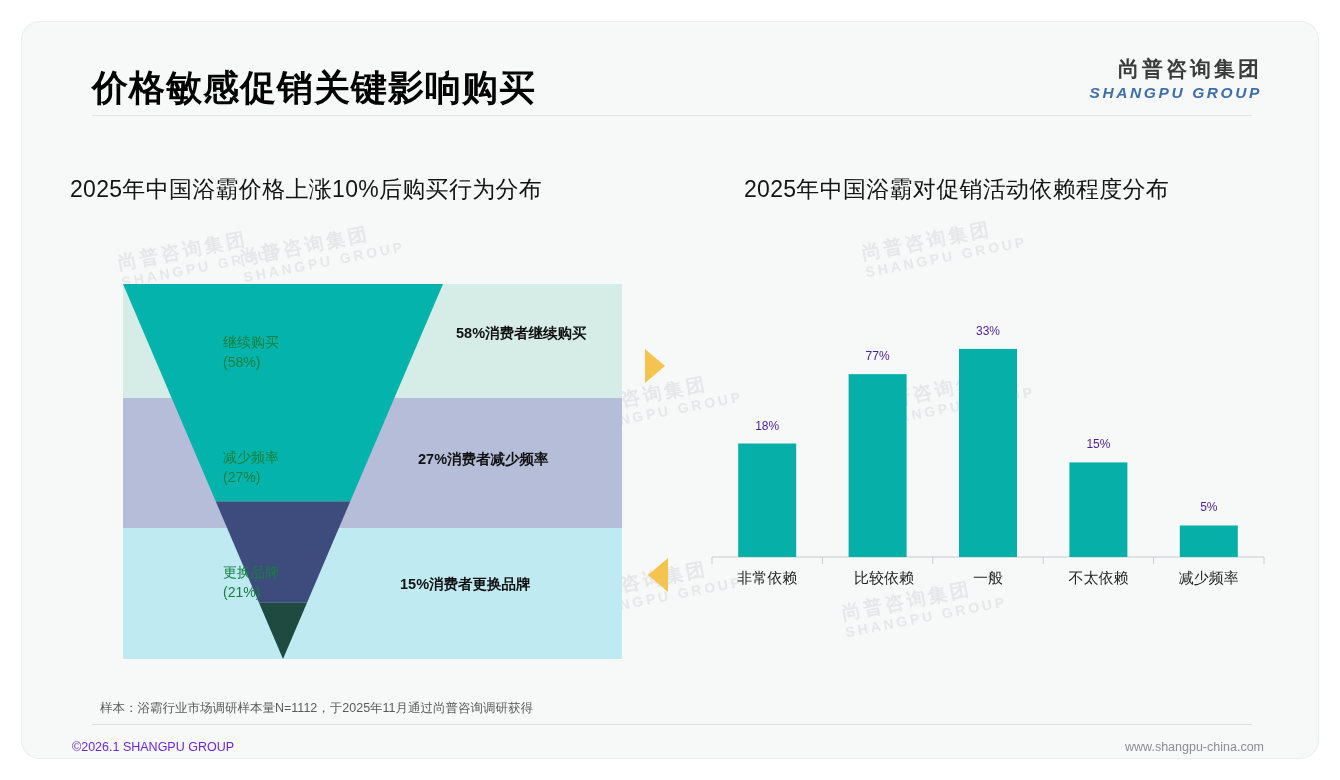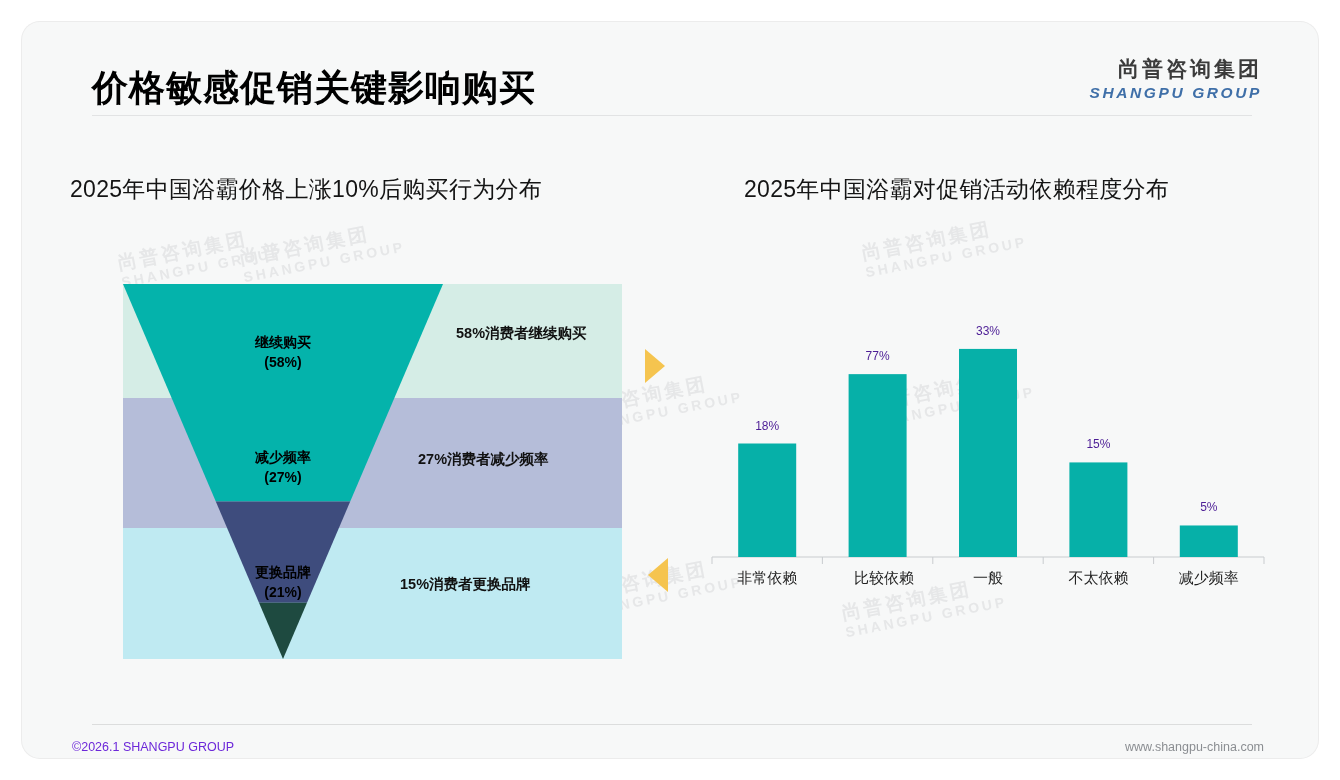--- a/index.html
+++ b/index.html
@@ -94,23 +94,22 @@
 
   
   #funnel-wrap {
     position: absolute;
     left: 78px; top: 240px;
     width: 560px; height: 405px;
   }
   #funnel-svg { position: absolute; left: 0; top: 0; }
   .fn-label {
     position: absolute;
-    color: #000000;
-    font-weight: bold;
-    text-align: center;
+    color: #15803d;
+    font-weight: normal;
     font-size: 14px;
     line-height: 1.45;
     white-space: nowrap;
   }
   .band-label {
     position: absolute;
     color: #111111;
     font-weight: bold;
     font-size: 14.5px;
     white-space: nowrap;
@@ -292,18 +291,19 @@
         <div class="cat-lbl" style="left: 162px; top: 297px; padding-left: 48px;">比较依赖</div>
         <div class="bar-val" style="left: 290px; top: 51.9167px;">33%</div>
         <div class="cat-lbl" style="left: 290px; top: 297px;">一般</div>
         <div class="bar-val" style="left: 400.4px; top: 165.417px;">15%</div>
         <div class="cat-lbl" style="left: 400.4px; top: 297px;">不太依赖</div>
         <div class="bar-val" style="left: 510.8px; top: 228.472px;">5%</div>
         <div class="cat-lbl" style="left: 510.8px; top: 297px;">减少频率</div>
       </div>
 
 
+    <div id="footnote">样本：浴霸行业市场调研样本量N=1112，于2025年11月通过尚普咨询调研获得</div>
     <div id="footnote-rule"></div>
     <div id="footer-left">©2026.1 SHANGPU GROUP</div>
     <div id="footer-right">www.shangpu-china.com</div>
 
   </div>
 </div>
 
 </body></html>

